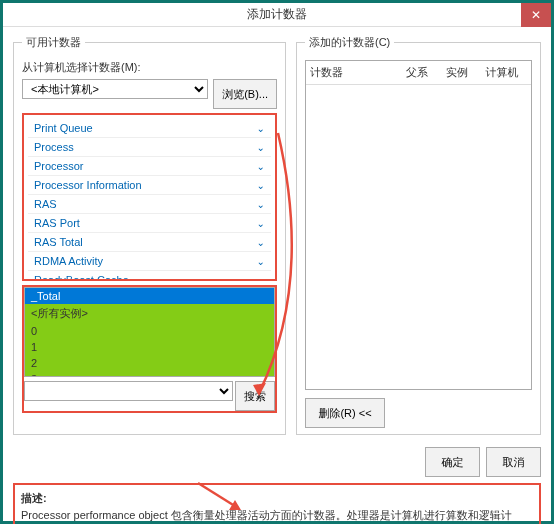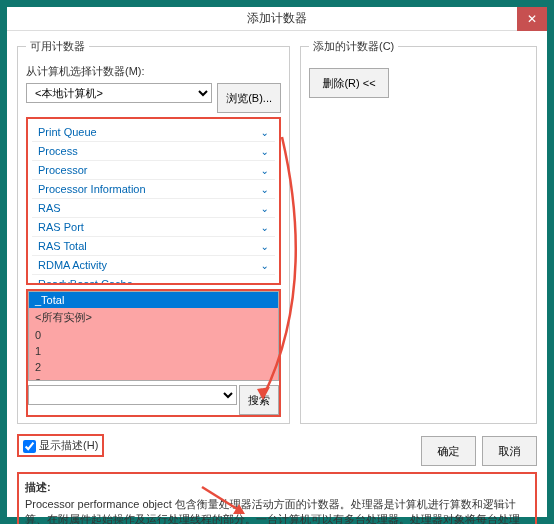--- a/index.html
+++ b/index.html
@@ -1,34 +1,34 @@
 <!DOCTYPE html>
 <html><head>
 <meta charset="utf-8">
 <style>
   * { box-sizing: border-box; margin: 0; padding: 0; }
   body { font-family: "Microsoft YaHei", "Segoe UI", sans-serif; font-size: 11px; background: #fff; color: #333; }
-  .window { width: 554px; height: 524px; border: 7px solid #0f766e; background: #fff; position: relative; }
+  .window { width: 554px; height: 524px; border: 3px solid #0f766e; background: #fff; position: relative; }
   .titlebar { height: 24px; background: #fff; border-bottom: 1px solid #ddd; display: flex; align-items: center; justify-content: center; position: relative; }
   .titlebar .title { font-size: 12px; }
   .close-btn { position: absolute; right: 0; top: 0; width: 30px; height: 24px; background: #c75050; color: #fff; display: flex; align-items: center; justify-content: center; font-size: 12px; cursor: pointer; }
   .content { display: flex; padding: 8px 10px 0 10px; gap: 10px; }
   .left { flex: 0 0 273px; }
   .right { flex: 1; }
   fieldset { border: 1px solid #ccc; padding: 6px 8px; margin-bottom: 6px; }
   legend { font-size: 11px; padding: 0 4px; }
   .label-row { font-size: 11px; margin: 4px 0 4px 0; }
   .combo-row { display: flex; gap: 5px; margin-bottom: 4px; }
   .combo { flex: 1; height: 20px; border: 1px solid #aaa; padding: 2px 4px; font-size: 11px; background: #fff; }
   .btn { height: 30px; border: 1px solid #aaa; background: #f2f2f2; font-size: 11px; padding: 0 8px; cursor: pointer; }
   .counter-box { border: 2px solid #e74c3c; padding: 4px; height: 168px; overflow-y: auto; }
   .counter-item { display: flex; justify-content: space-between; align-items: center; padding: 3px 6px; cursor: pointer; color: #0066b3; border-bottom: 1px solid #eee; }
   .counter-item .name { font-size: 11px; }
   .chevron { font-size: 10px; color: #0066b3; }
-  .instances-box { border: 1px solid #aaa; height: 90px; overflow-y: auto; background: #fca5a5; }
+  .instances-box { border: 1px solid #aaa; height: 90px; overflow-y: auto; background: #84cc16; }
   .instances-hl { border: 2px solid #e74c3c; margin-top: 4px; }
   .instance-item { padding: 2px 6px; font-size: 11px; cursor: pointer; }
   .instance-item.sel { background: #0078d7; color: #fff; }
   .search-row { display: flex; gap: 2px; margin-top: 4px; }
   .add-btn-row { display: flex; justify-content: flex-end; margin-top: 6px; }
   .add-btn-box { border: 2px solid #e74c3c; padding: 2px; }
   .grid-head { display: flex; border-bottom: 1px solid #ddd; padding: 4px; font-size: 11px; }
   .grid-head .c1 { flex: 1; }
   .grid-head .c2 { width: 40px; text-align: center; }
   .grid-head .c3 { width: 40px; text-align: center; }
@@ -123,33 +123,35 @@
         <div class="search-row">
           <select class="combo"><option></option></select>
           <button class="btn">搜索</button>
         </div>
       </div>
 
     </fieldset>
 
     <fieldset class="right">
       <legend>添加的计数器(C)</legend>
+      <div class="grid-body">
+        <div class="grid-head">
+          <div class="c1">计数器</div>
+          <div class="c2">父系</div>
+          <div class="c3">实例</div>
+          <div class="c4">计算机</div>
+        </div>
+      </div>
       <div class="remove-row">
         <button class="btn" style="width:80px">删除(R) &lt;&lt;</button>
       </div>
     </fieldset>
   </div>
 
   <div class="bottom-outer">
-    <span class="show-desc-box">
-      <label>
-        <input type="checkbox" checked="" style="">
-        <span>显示描述(H)</span>
-      </label>
-    </span>
     <span class="ok-cancel">
       <button class="btn" style="width:55px">确定</button>
       <button class="btn" style="width:55px">取消</button>
     </span>
     <div style="clear:both"></div>
     <div class="desc-area">
       <div class="desc-label">描述:</div>
       <div class="desc-text">Processor performance object 包含衡量处理器活动方面的计数器。处理器是计算机进行算数和逻辑计算、在附属件起始操作及运行处理线程的部分。一台计算机可以有多台处理器。处理器对象将每台处理器作为对象的实例。</div>
     </div>
   </div>

